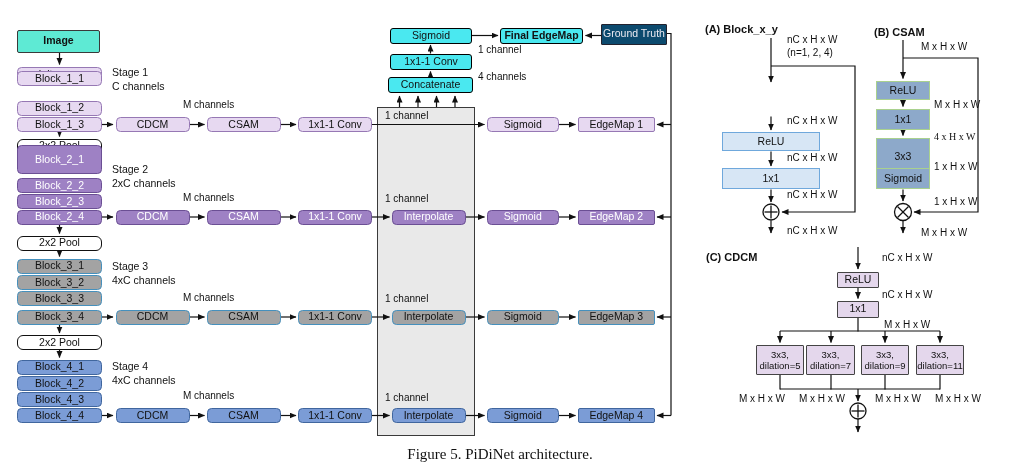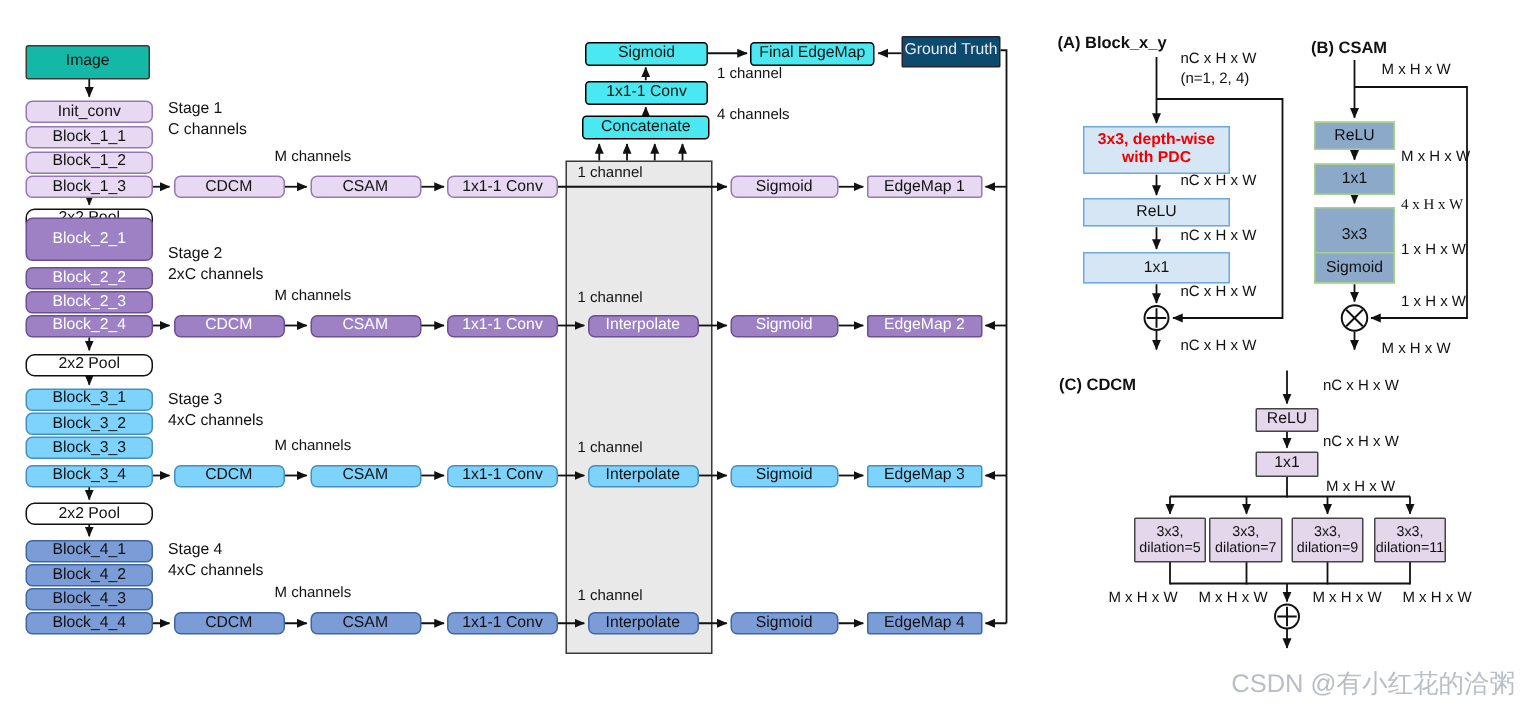--- a/index.html
+++ b/index.html
@@ -5,24 +5,24 @@
   html,body{margin:0;padding:0;background:#fff;}
   .canvas{position:relative;width:1014px;height:475px;background:#ffffff;
           font-family:"Liberation Sans", sans-serif;color:#111;overflow:hidden;}
   svg.wires{position:absolute;left:0;top:0;z-index:2;pointer-events:none;}
   .box{position:absolute;box-sizing:border-box;display:flex;flex-direction:column;
        align-items:center;justify-content:center;text-align:center;
        font-size:10.5px;line-height:1.1;border:1.2px solid #333;border-radius:4.5px;z-index:3;}
   .lbl{position:absolute;font-size:10px;line-height:1.1;white-space:nowrap;z-index:3;color:#111;}
   .stagelbl{position:absolute;font-size:10.5px;line-height:13.5px;z-index:3;}
   .ptitle{position:absolute;font-size:11px;font-weight:bold;z-index:3;white-space:nowrap;}
-  .c-img{background:#14b8a6;border-color:#3a3a3a;border-radius:2px;}
+  .c-img{background:#5eead4;border-color:#3a3a3a;border-radius:2px;font-weight:bold;}
   .c-s1{background:#e7d9f1;border-color:#9678b4;}
   .c-s2{background:#9e81c4;border-color:#6b4f94;color:#fff;}
-  .c-s3{background:#7dd3fc;border-color:#4590bd;}
+  .c-s3{background:#a3a3a3;border-color:#4590bd;}
   .c-s4{background:#7b9cd6;border-color:#40669e;}
   .c-pool{background:#ffffff;border-color:#111;border-radius:6px;}
   .c-cyan{background:#4ae8f0;border-color:#000;border-radius:3px;}
   .c-gt{background:#0c4a6e;border-color:#23222e;color:#eceaf2;border-radius:1px;}
   .c-gray{background:#e9e9e9;border:1.3px solid #3a3a3a;border-radius:0;z-index:1;}
   .c-pa{background:#d7e6f5;border:1.4px solid #6fa8dc;border-radius:0;}
   .c-pb{background:#8da9ca;border:1.6px solid #a9d18e;border-radius:0;}
   .c-pc{background:#e4d7ec;border:1.1px solid #444;border-radius:1px;}
   .sq{border-radius:2px;}
   .red{color:#ee0000;font-weight:bold;}
@@ -150,21 +150,21 @@
         <line x1="851.5" y1="411" x2="864.5" y2="411"></line>
     </g>
   </svg>
 
   <div class="box c-img" style="left:17px;top:30px;width:83px;height:22.5px;">
       <span>Image</span>
     </div>
   <div class="box c-s1" style="left:17px;top:67px;width:85px;height:15px;">
       <span>Init_conv</span>
     </div>
-  <div class="box c-s1" style="left:17px;top:84px;width:85px;height:15px;">
+  <div class="box c-s1" style="left:17px;top:71px;width:85px;height:15px;">
       <span>Block_1_1</span>
     </div>
   <div class="box c-s1" style="left:17px;top:100.5px;width:85px;height:15px;">
       <span>Block_1_2</span>
     </div>
   <div class="box c-s1" style="left:17px;top:117px;width:85px;height:15px;justify-content:flex-end;">
       <span>Block_1_3</span>
     </div>
   <div class="box c-pool" style="left:17px;top:138.5px;width:85px;height:15px;">
       <span>2x2 Pool</span>
@@ -312,36 +312,32 @@
 
   <div class="box c-cyan" style="left:390px;top:27.5px;width:82px;height:16px;">
       <span>Sigmoid</span>
     </div>
   <div class="box c-cyan" style="left:390px;top:53.5px;width:82px;height:16px;">
       <span>1x1-1 Conv</span>
     </div>
   <div class="box c-cyan" style="left:388px;top:77px;width:85px;height:16px;">
       <span>Concatenate</span>
     </div>
-  <div class="box c-cyan" style="left:500px;top:27.5px;width:83px;height:16px;">
+  <div class="box c-cyan" style="left:500px;top:27.5px;width:83px;height:16px;font-weight:bold;">
       <span>Final EdgeMap</span>
     </div>
   <div class="box c-gt" style="left:601px;top:24px;width:66px;height:20.5px;">
       <span>Ground Truth</span>
     </div>
   <div class="lbl" style="left:478px;top:44px;">1 channel</div>
   <div class="lbl" style="left:478px;top:71px;">4 channels</div>
 
   <div class="ptitle" style="left:705px;top:23px;">(A) Block_x_y</div>
   <div class="lbl" style="left:787px;top:33.5px;">nC x H x W</div>
   <div class="lbl" style="left:787px;top:46.5px;">(n=1, 2, 4)</div>
-  <div class="box c-pa" style="left:722px;top:84px;width:98px;height:32px;">
-    <div class="red">3x3, depth-wise</div>
-    <div class="red">with PDC</div>
-  </div>
   <div class="lbl" style="left:787px;top:115px;">nC x H x W</div>
   <div class="box c-pa" style="left:722px;top:132px;width:98px;height:19px;">
       <span>ReLU</span>
     </div>
   <div class="lbl" style="left:787px;top:151.5px;">nC x H x W</div>
   <div class="box c-pa" style="left:722px;top:168px;width:98px;height:21px;">
       <span>1x1</span>
     </div>
   <div class="lbl" style="left:787px;top:188.5px;">nC x H x W</div>
   <div class="lbl" style="left:787px;top:225px;">nC x H x W</div>
@@ -390,15 +386,15 @@
   </div>
   <div class="box c-pc small" style="left:916px;top:344.5px;width:48px;height:30.5px;">
     <div>3x3,</div>
       <div>dilation=11</div>
   </div>
   <div class="lbl" style="left:733px;top:393px;width:58px;text-align:center;">M x H x W</div>
   <div class="lbl" style="left:793px;top:393px;width:58px;text-align:center;">M x H x W</div>
   <div class="lbl" style="left:869px;top:393px;width:58px;text-align:center;">M x H x W</div>
   <div class="lbl" style="left:929px;top:393px;width:58px;text-align:center;">M x H x W</div>
 
-  <div class="watermark" style="left:758px;top:444px;width:252px;">CSDN @有小红花的洽粥</div>
+  <div class="caption" style="left:300px;top:446px;width:400px;text-align:center;">Figure 5. PiDiNet architecture.</div>
 
 </div>
 
 </body></html>

